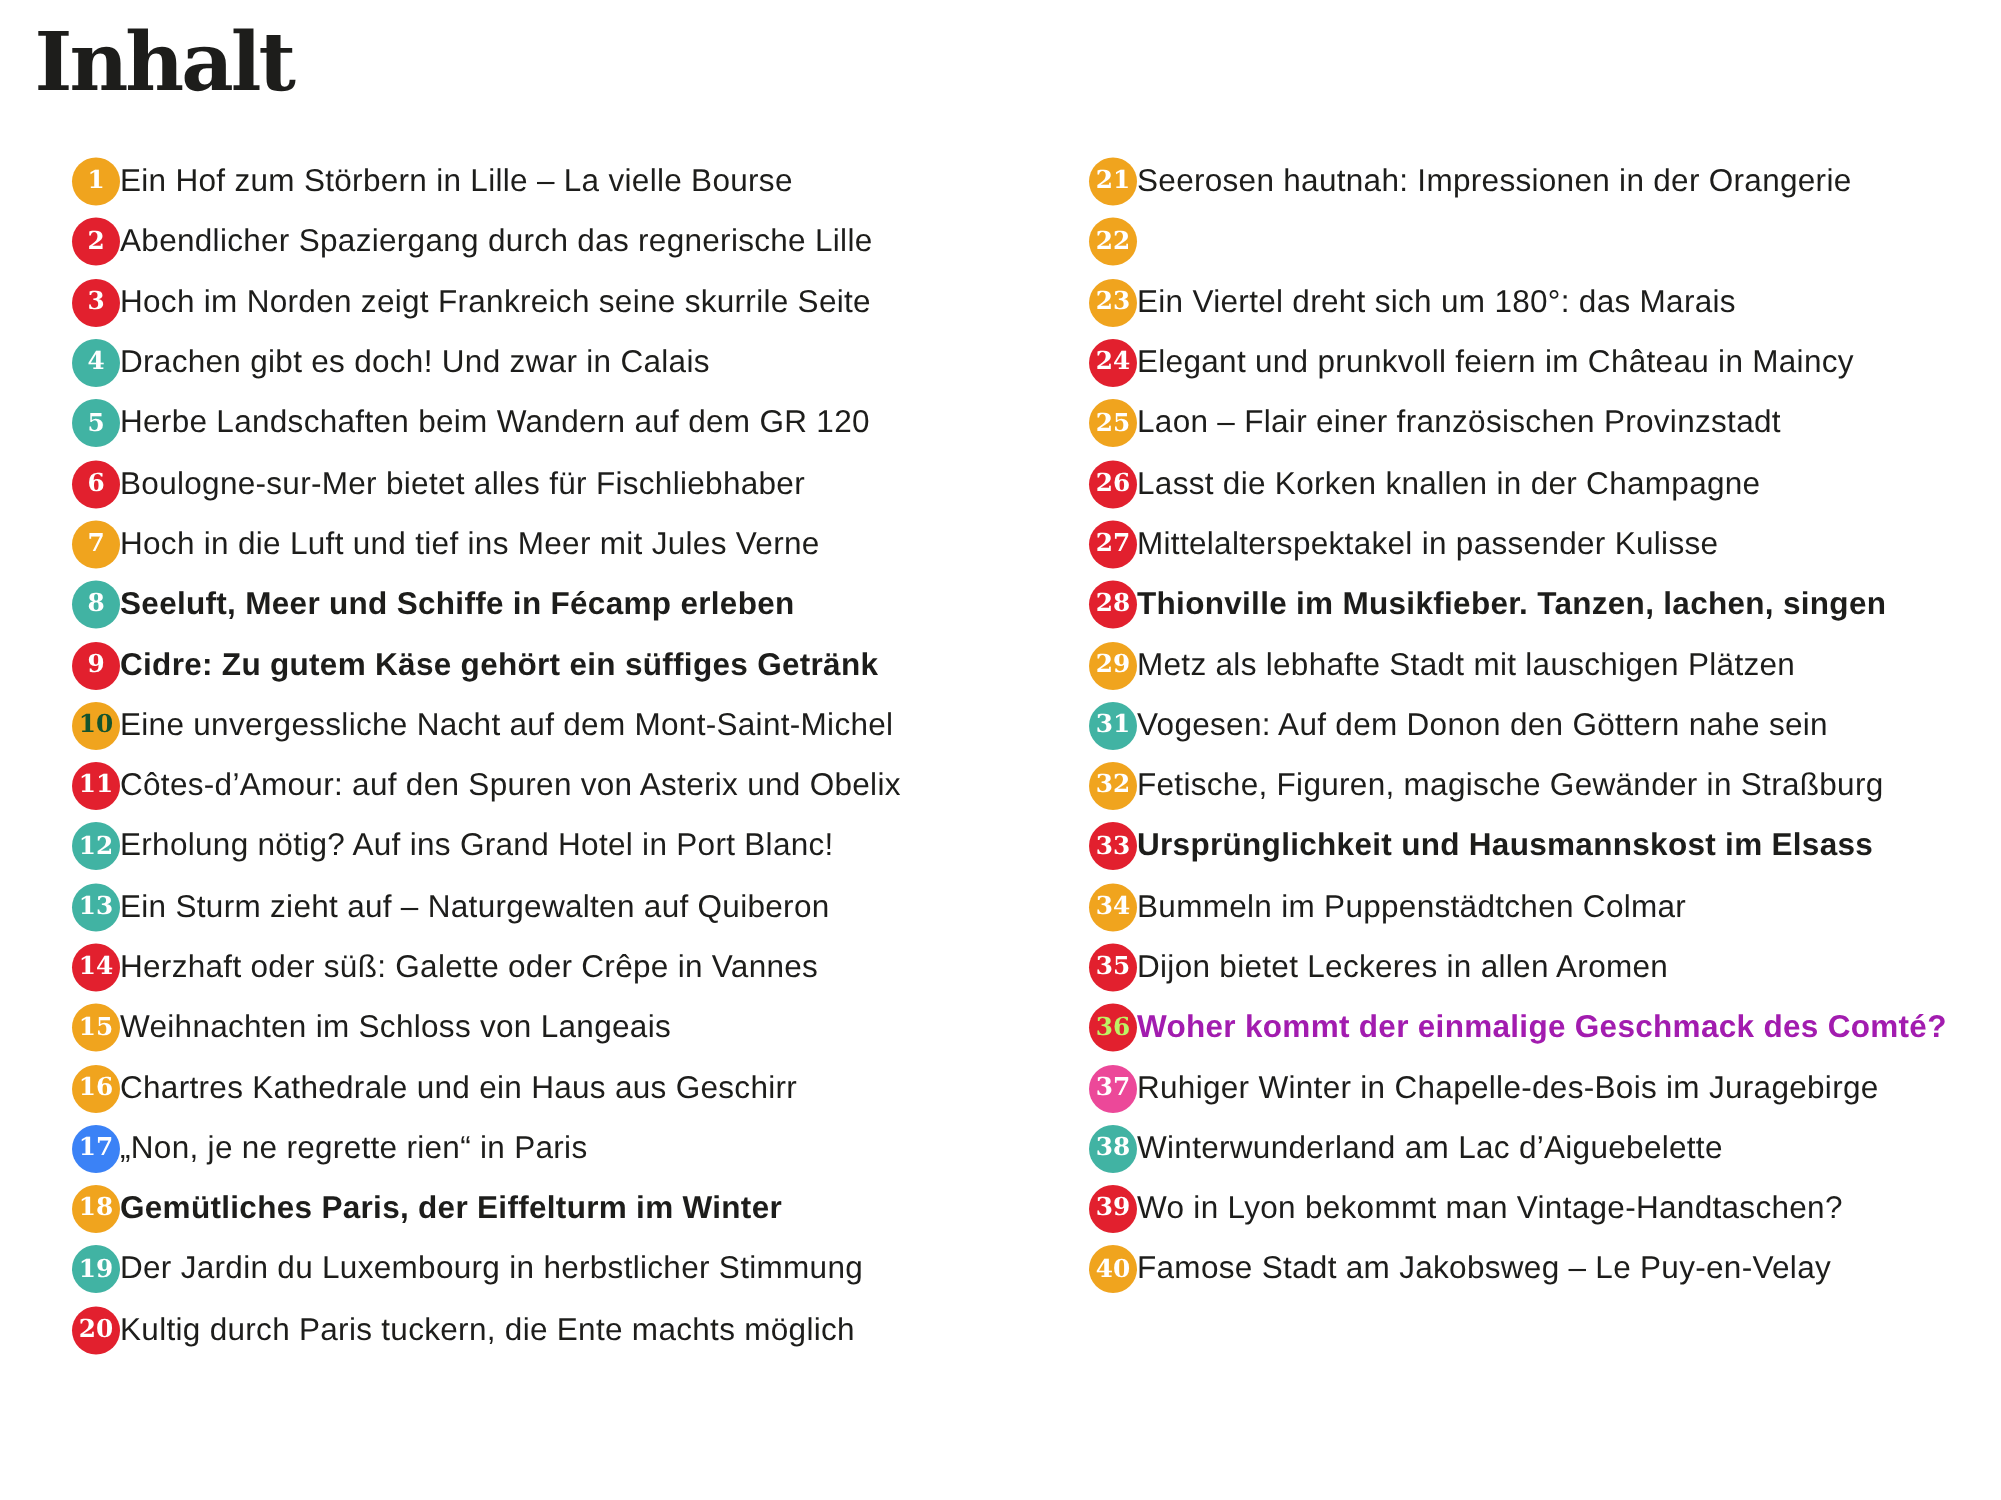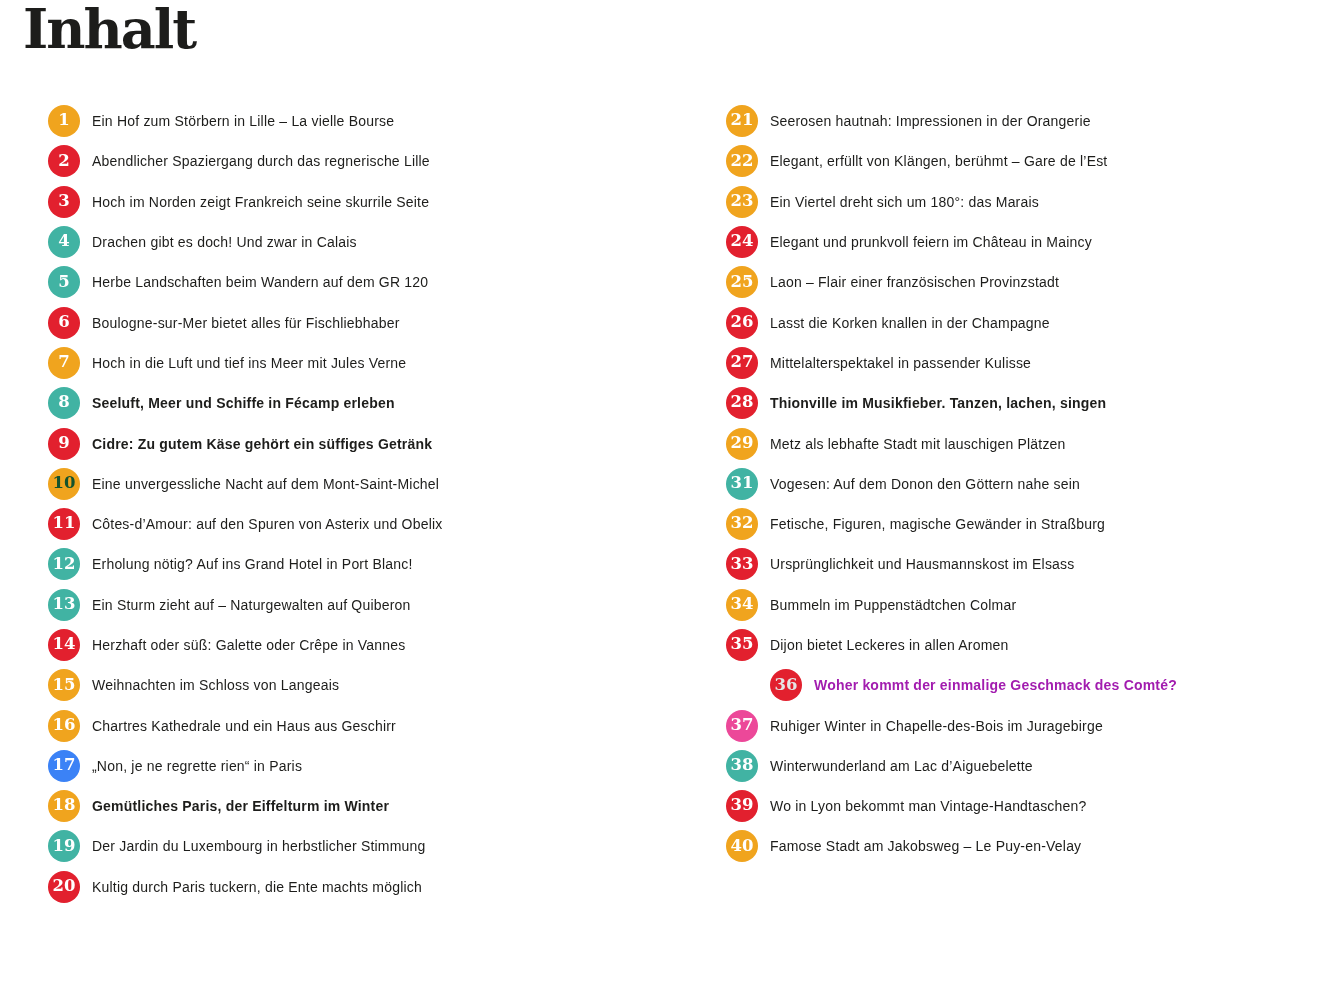--- a/index.html
+++ b/index.html
@@ -11,21 +11,21 @@
     position: relative;
     width: 1334px;
     height: 1000px;
     background: #ffffff;
     overflow: hidden;
     font-family: "Liberation Sans", sans-serif;
   }
   .title {
     position: absolute;
     left: 23px;
-    top: 0;
+    top: 12px;
     margin: 0;
     font-family: "DejaVu Serif", serif;
     font-weight: 900;
     font-size: 54px;
     line-height: 1.1;
     letter-spacing: -2px;
     color: #1d1d1b;
   }
   .col {
     position: absolute;
@@ -50,22 +50,22 @@
     justify-content: center;
     color: #ffffff;
     font-family: "DejaVu Serif", serif;
     font-weight: bold;
     font-size: 16.5px;
     line-height: 1;
     padding-bottom: 1px;
     box-sizing: border-box;
   }
   .label {
-    margin-left: 12px;
-    font-size: 14px;
+    margin-left: 0;
+    font-size: 21px;
     letter-spacing: 0.2px;
     color: #1d1d1b;
     white-space: nowrap;
   }
   .label.bold {
     font-weight: 700;
   }
 </style>
 </head>
 <body>
@@ -154,21 +154,20 @@
         <span class="label" style="color: rgb(29, 29, 27);">Kultig durch Paris tuckern, die Ente machts möglich</span>
       </div>
     </div>
   <div class="col col-right" id="col-right">
       <div class="row">
         <span class="badge" style="background-color: rgb(240, 164, 30); color: rgb(255, 255, 255);">21</span>
         <span class="label" style="color: rgb(29, 29, 27);">Seerosen hautnah: Impressionen in der Orangerie</span>
       </div>
       <div class="row">
         <span class="badge" style="background-color: rgb(240, 164, 30); color: rgb(255, 255, 255);">22</span>
-        <span class="label" style="color: rgb(29, 29, 27);">Elegant, erfüllt von Klängen, berühmt – Gare de l’Est</span>
       </div>
       <div class="row">
         <span class="badge" style="background-color: rgb(240, 164, 30); color: rgb(255, 255, 255); text-align: right;">23</span>
         <span class="label" style="color: rgb(29, 29, 27);">Ein Viertel dreht sich um 180°: das Marais</span>
       </div>
       <div class="row">
         <span class="badge" style="background-color: rgb(226, 32, 46); color: rgb(255, 255, 255);">24</span>
         <span class="label" style="color: rgb(29, 29, 27);">Elegant und prunkvoll feiern im Château in Maincy</span>
       </div>
       <div class="row">
@@ -194,32 +193,32 @@
       <div class="row">
         <span class="badge" style="background-color: rgb(65, 179, 163); color: rgb(255, 255, 255);">31</span>
         <span class="label" style="color: rgb(29, 29, 27);">Vogesen: Auf dem Donon den Göttern nahe sein</span>
       </div>
       <div class="row">
         <span class="badge" style="background-color: rgb(240, 164, 30); color: rgb(255, 255, 255);">32</span>
         <span class="label" style="color: rgb(29, 29, 27);">Fetische, Figuren, magische Gewänder in Straßburg</span>
       </div>
       <div class="row">
         <span class="badge" style="background-color: rgb(226, 32, 46); color: rgb(255, 255, 255);">33</span>
-        <span class="label" style="color: rgb(29, 29, 27);">Ursprünglichkeit und Hausmannskost im Elsass</span>
+        <span class="label" style="color: rgb(29, 29, 27); font-weight: bold;">Ursprünglichkeit und Hausmannskost im Elsass</span>
       </div>
       <div class="row">
         <span class="badge" style="background-color: rgb(240, 164, 30); color: rgb(255, 255, 255);">34</span>
         <span class="label" style="color: rgb(29, 29, 27);">Bummeln im Puppenstädtchen Colmar</span>
       </div>
       <div class="row">
         <span class="badge" style="background-color: rgb(226, 32, 46); color: rgb(255, 255, 255);">35</span>
         <span class="label" style="color: rgb(29, 29, 27);">Dijon bietet Leckeres in allen Aromen</span>
       </div>
       <div class="row">
-        <span class="badge" style="background-color: rgb(226, 32, 46); color: #e5e5e5; margin-left: 44px;">36</span>
+        <span class="badge" style="background-color: rgb(226, 32, 46); color: #bef264;">36</span>
         <span class="label bold" style="color: #a21caf;">Woher kommt der einmalige Geschmack des Comté?</span>
       </div>
       <div class="row">
         <span class="badge" style="background-color: #ec4899; color: rgb(255, 255, 255);">37</span>
         <span class="label" style="color: rgb(29, 29, 27);">Ruhiger Winter in Chapelle-des-Bois im Juragebirge</span>
       </div>
       <div class="row">
         <span class="badge" style="background-color: rgb(65, 179, 163); color: rgb(255, 255, 255);">38</span>
         <span class="label" style="color: rgb(29, 29, 27);">Winterwunderland am Lac d’Aiguebelette</span>
       </div>

